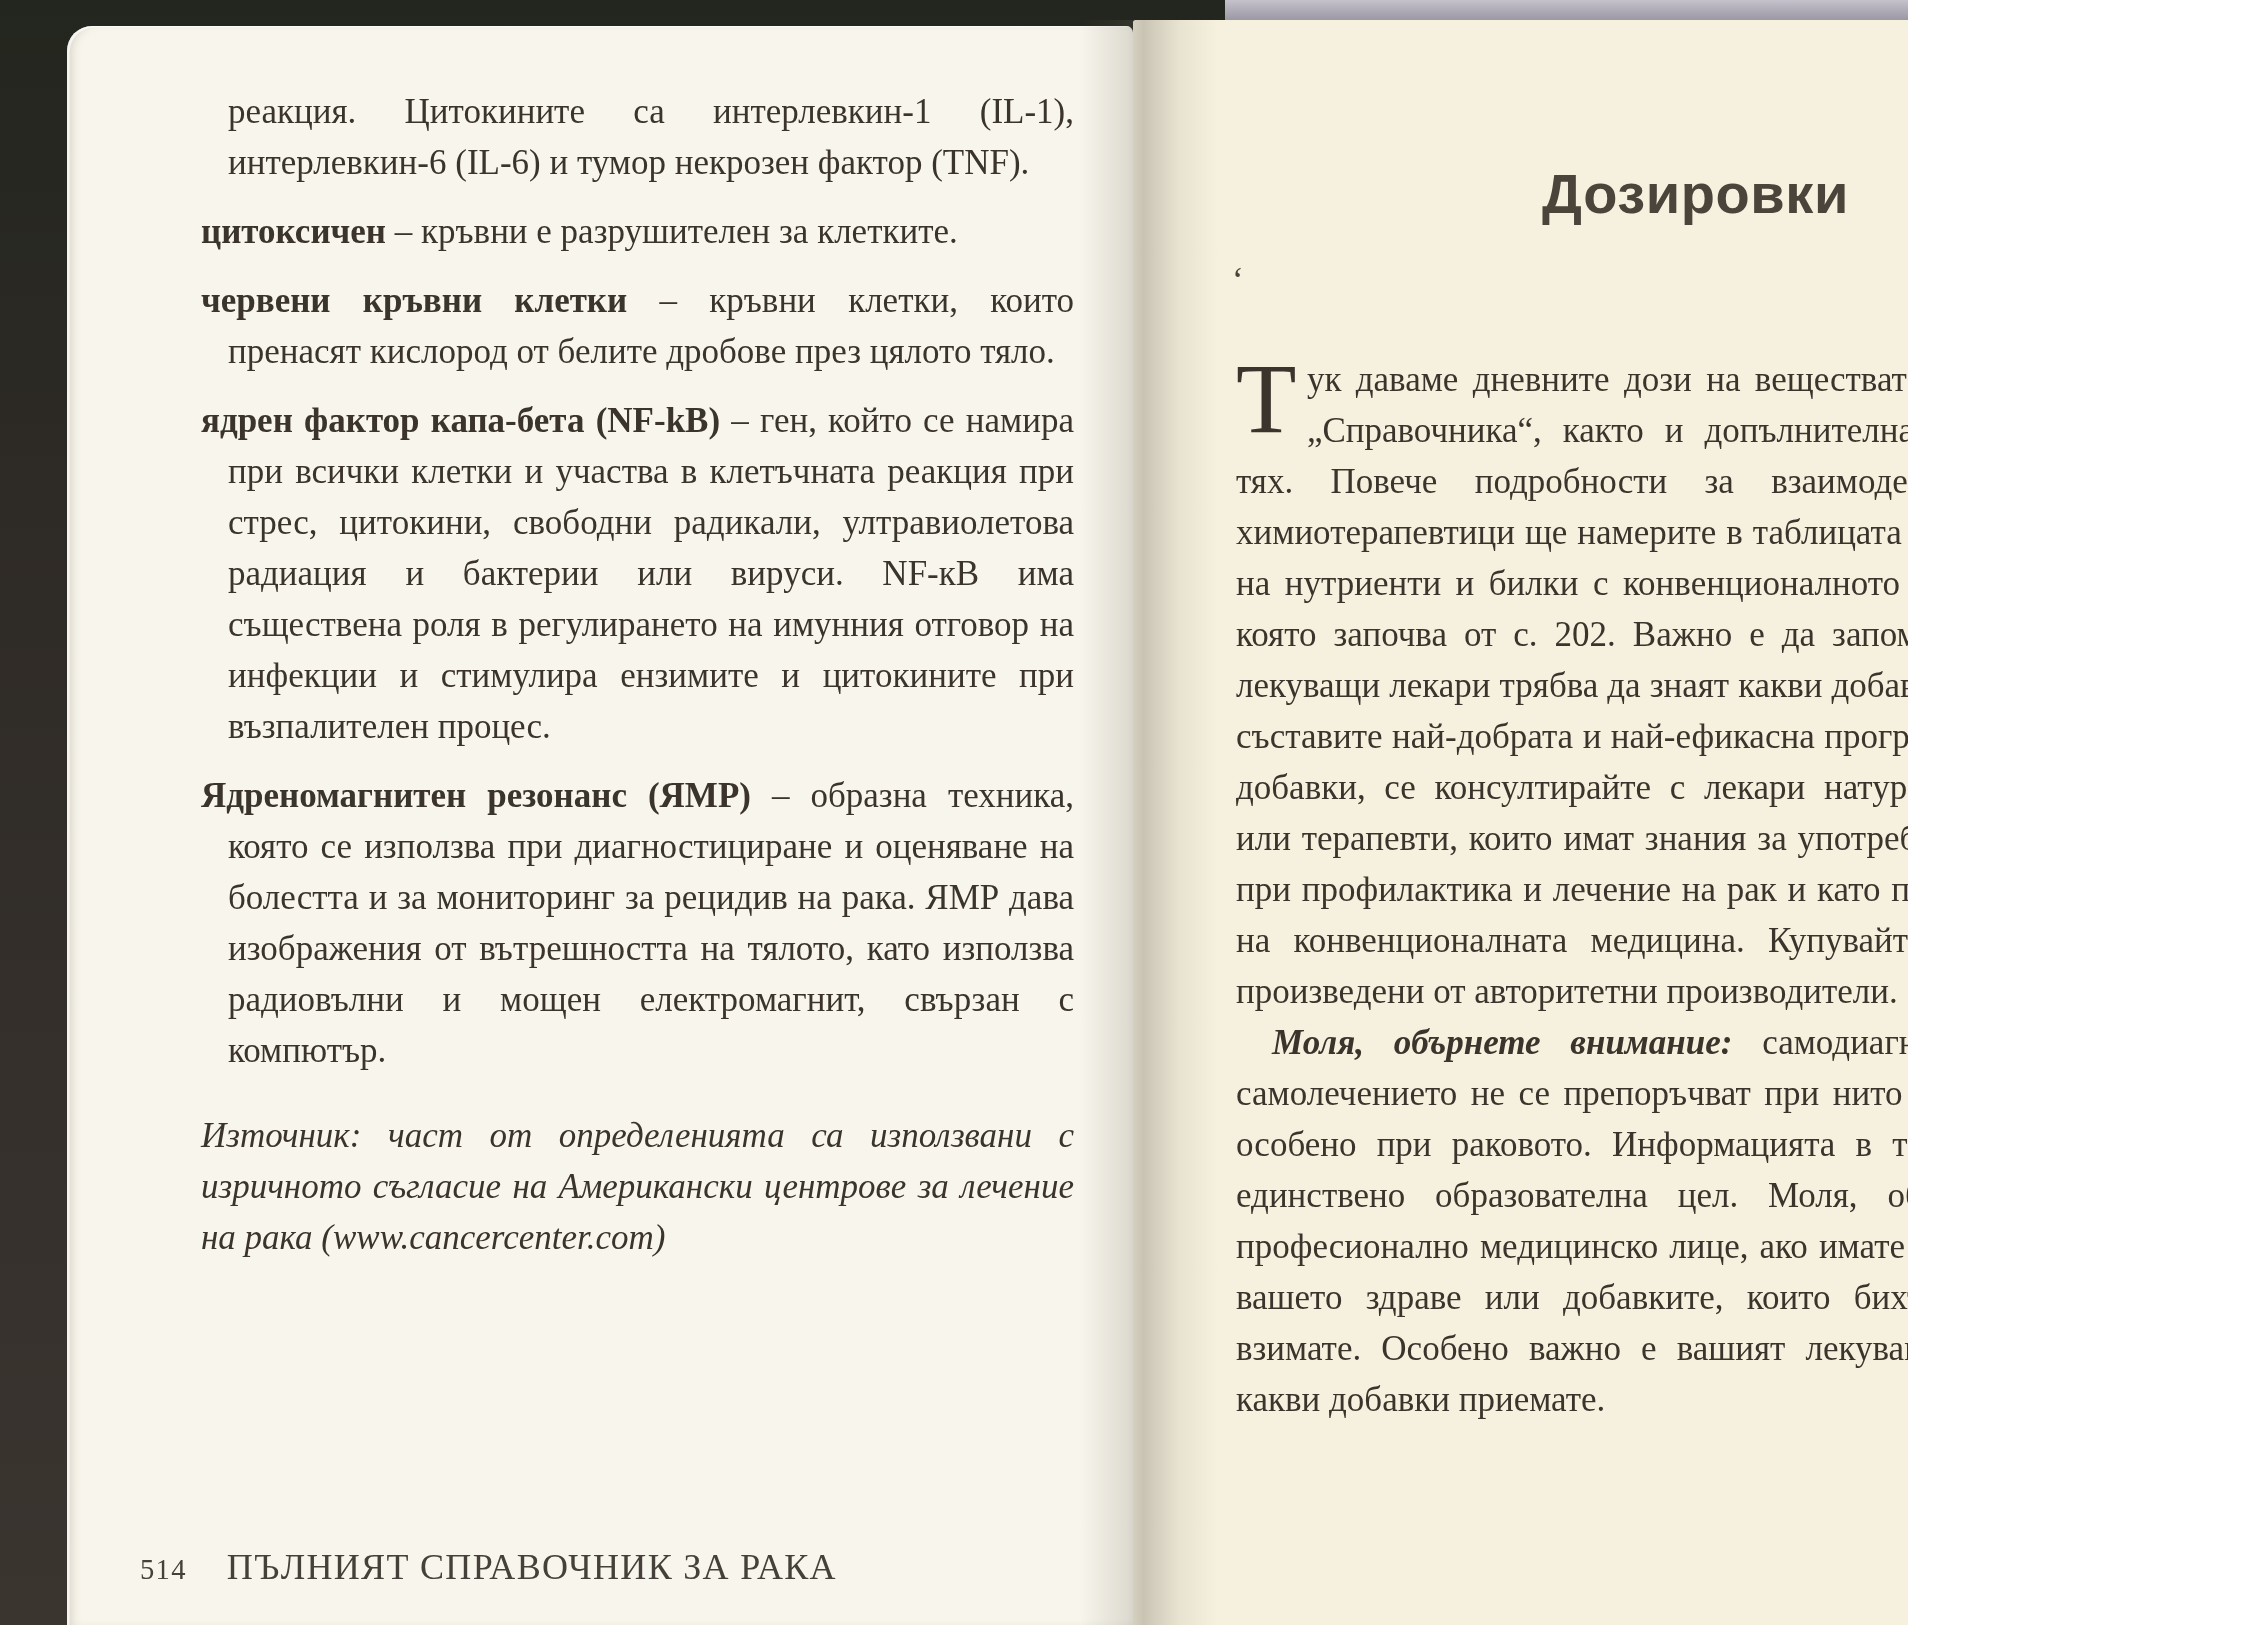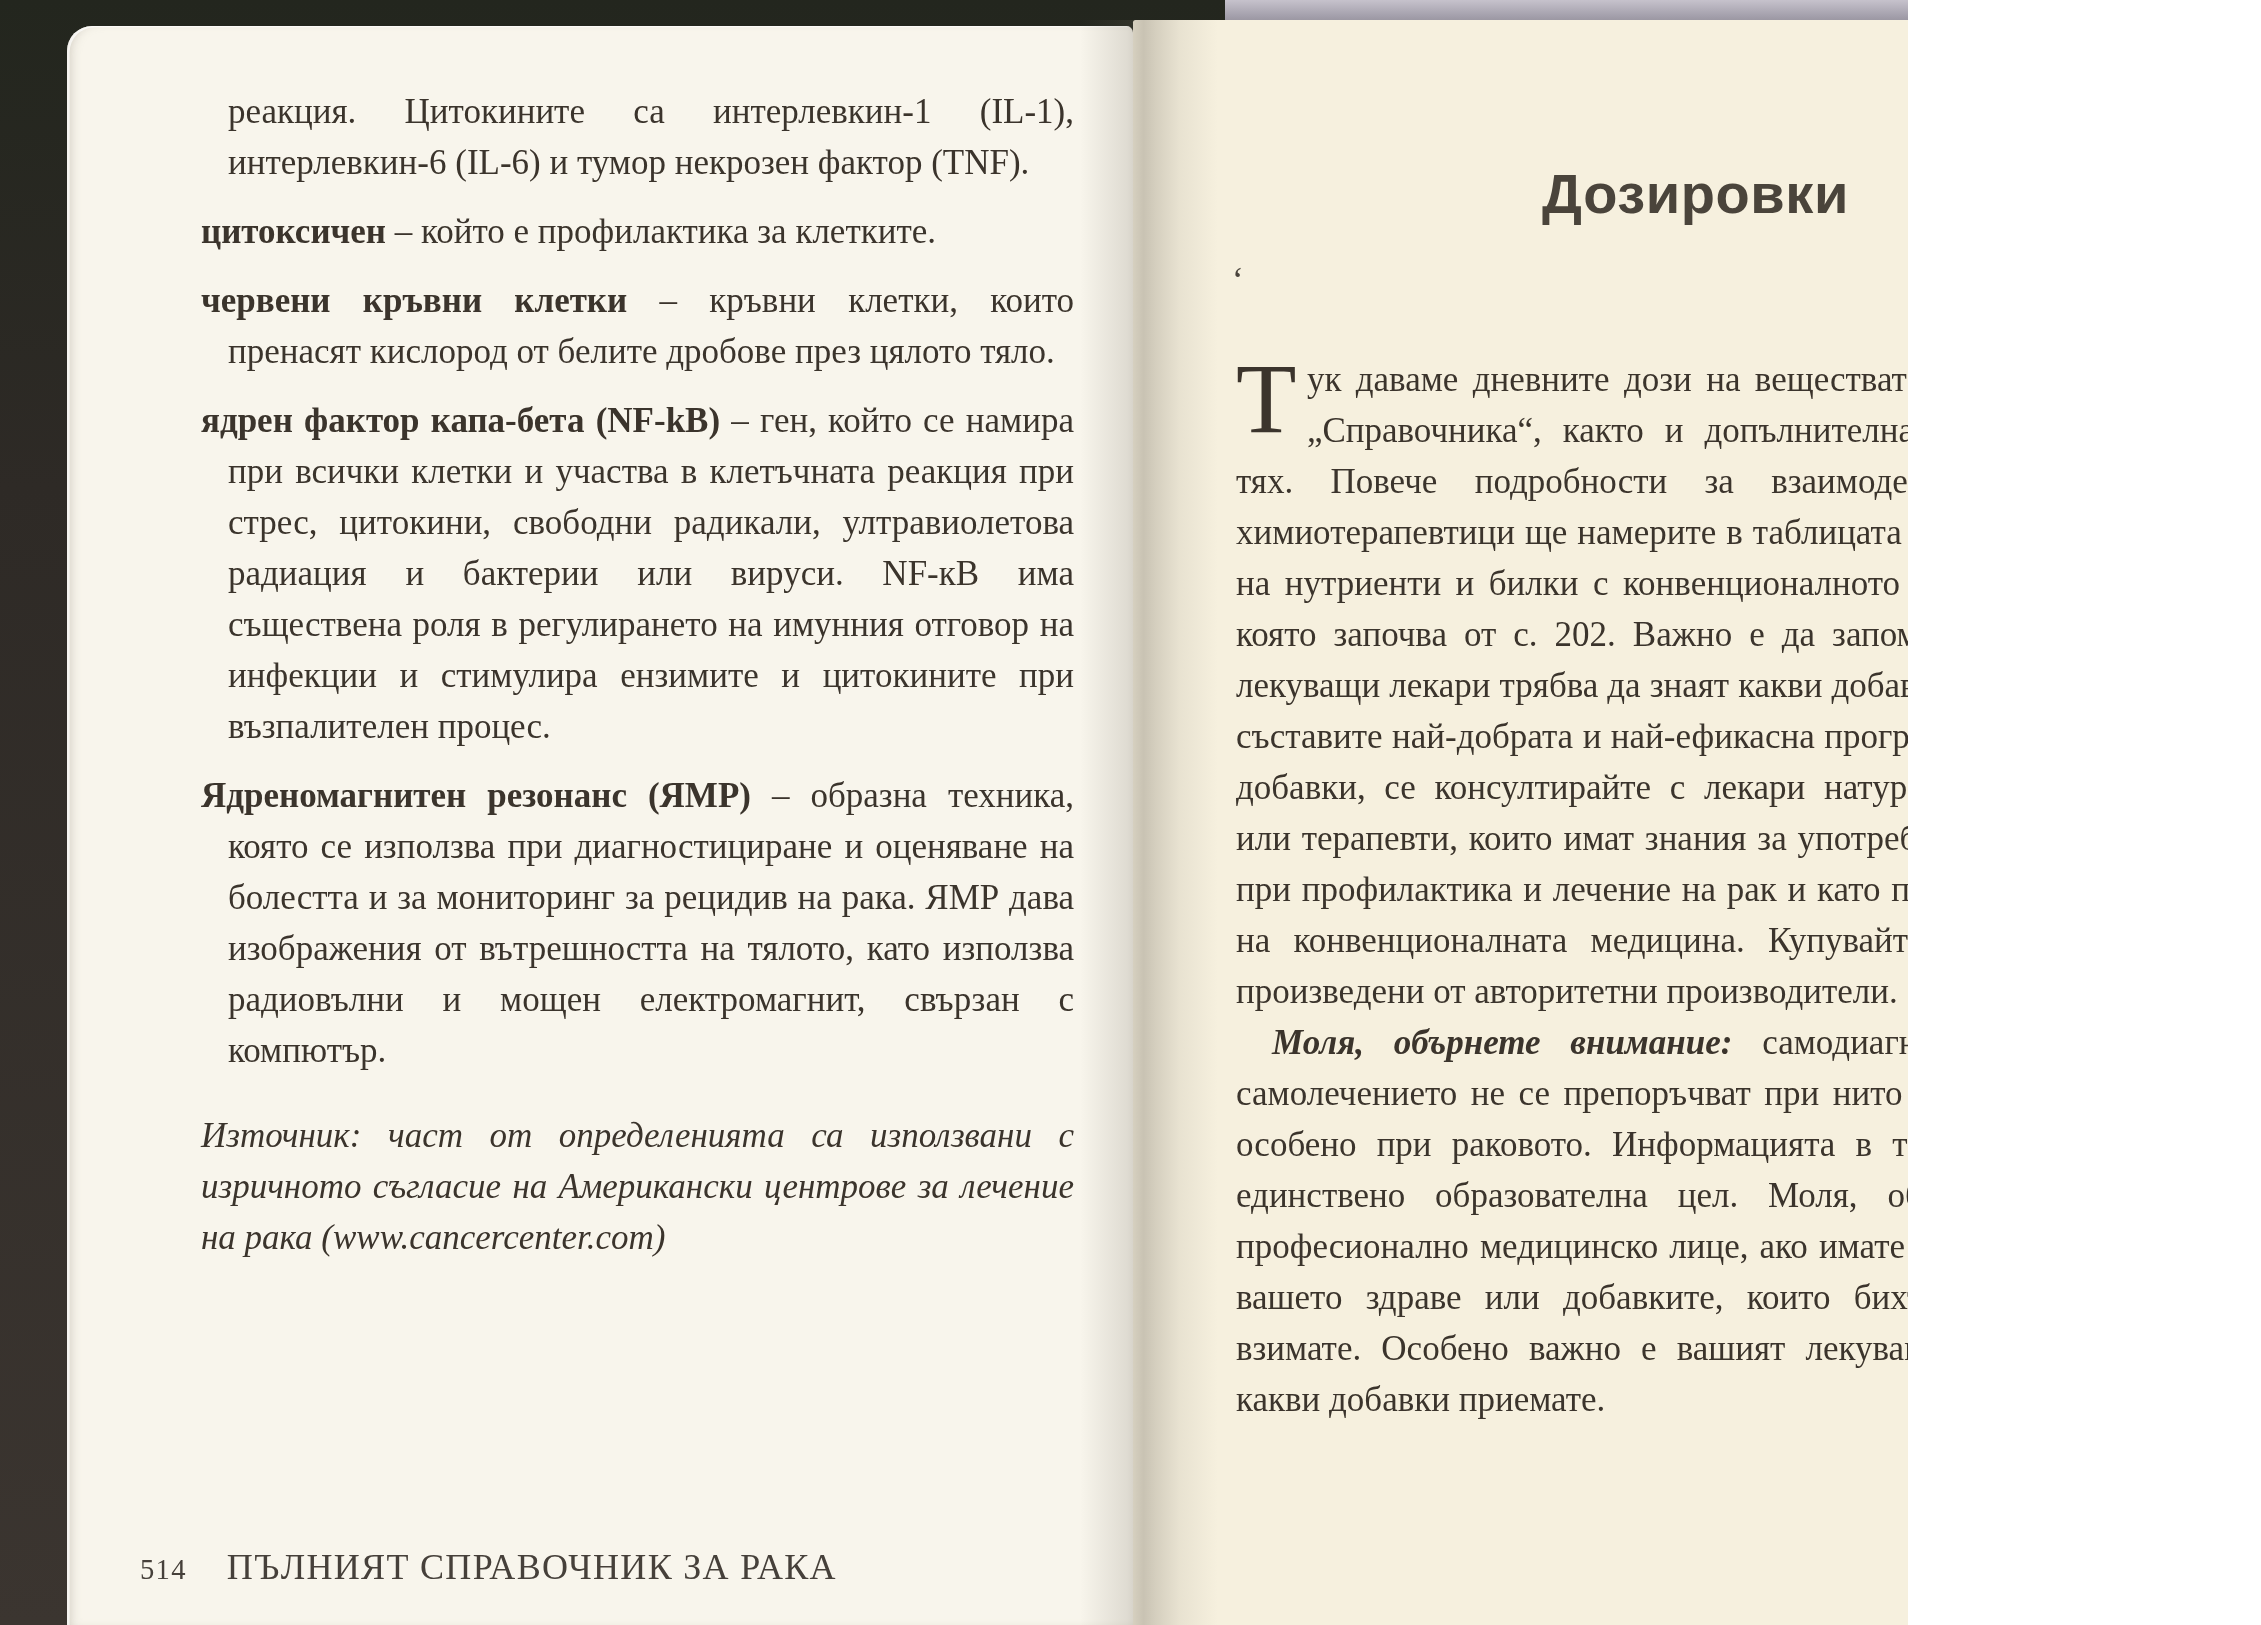--- a/index.html
+++ b/index.html
@@ -107,21 +107,21 @@
   <div class="fore-edge"></div>
   <div class="outer-edge"></div>
   <div class="red-line one"></div>
   <div class="red-line two"></div>
 
   <div class="page left-page">
     <div class="left-text body-text">
 
       <p class="continuation">реакция. Цитокините са интерлевкин-1 (IL-1), интерлевкин-6 (IL-6) и тумор некрозен фактор (TNF).</p>
 
-      <p class="glossary-entry"><span class="glossary-term">цитоксичен</span> <span>– който е профилактика за клетките.</span></p>
+      <p class="glossary-entry"><span class="glossary-term">цитоксичен</span> <span>– кръвни е разрушителен за клетките.</span></p>
 
       <p class="glossary-entry"><span class="glossary-term">червени кръвни клетки</span> <span>– кръвни клетки, които пренасят кислород от белите дробове през цялото тяло.</span></p>
 
       <p class="glossary-entry"><span class="glossary-term">ядрен фактор капа-бета (NF-kB)</span> <span>– ген, който се намира при всички клетки и участва в клетъчната реакция при стрес, цитокини, свободни радикали, ултравиолетова радиация и бактерии или вируси. NF-кB има съществена роля в регулирането на имунния отговор на инфекции и стимулира ензимите и цитокините при възпалителен процес.</span></p>
 
       <p class="glossary-entry"><span class="glossary-term">Ядреномагнитен резонанс (ЯМР)</span> <span>– образна техника, която се използва при диагностициране и оценяване на болестта и за мониторинг за рецидив на рака. ЯМР дава изображения от вътрешността на тялото, като използва радиовълни и мощен електромагнит, свързан с компютър.</span></p>
 
       <p class="source-note">Източник: част от определенията са използвани с изричното съгласие на Американски центрове за лечение на рака (www.cancercenter.com)</p>
     </div>
 

